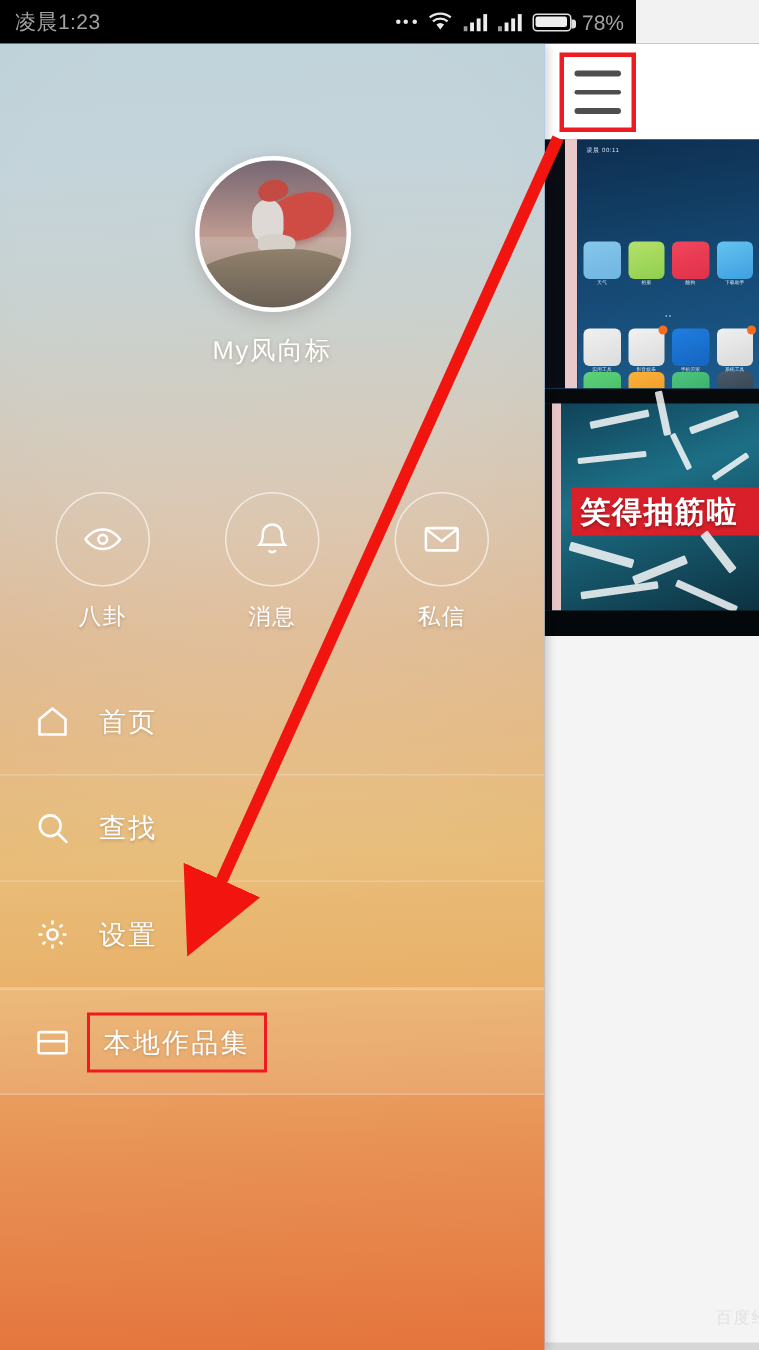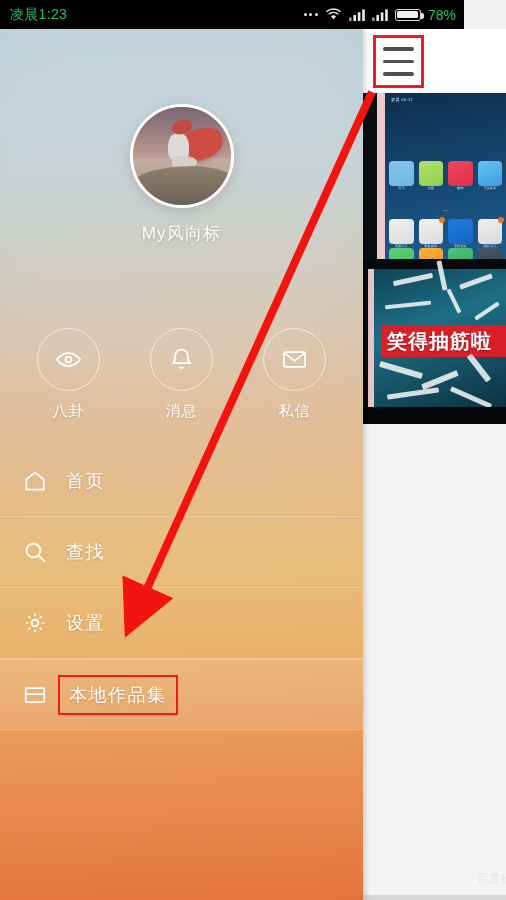--- a/index.html
+++ b/index.html
@@ -2,22 +2,22 @@
 <html><head>
 <meta charset="utf-8">
 <style>
   * { margin:0; padding:0; box-sizing:border-box; }
   html,body { width:506px; height:900px; background:#fff;
     font-family:"Liberation Sans","DejaVu Sans",sans-serif; overflow:hidden; }
 
   #screen { position:relative; width:506px; height:900px; overflow:hidden; background:#f2f2f2; }
 
   
-  #statusbar { position:absolute; left:0; top:0; width:464px; height:29px;
-    background:#000; color:#22c55e; display:flex; align-items:center;
+  #statusbar { position:absolute; left:0; top:0; width:424px; height:29px;
+    background:#000; color:#a3a3a3; display:flex; align-items:center;
     padding:0 8px 0 10px; z-index:40; }
   #clock { font-size:14px; letter-spacing:.3px; }
   #sb-right { margin-left:auto; display:flex; align-items:center; gap:7px; }
   .dots { display:flex; gap:2.5px; align-items:flex-end; }
   .dots i { width:3px; height:3px; background:#e8e8e8; border-radius:50%; display:block; }
   .batt { position:relative; width:26px; height:12px; border:1.4px solid #e0e0e0;
     border-radius:3px; }
   .batt:after { content:""; position:absolute; right:-4px; top:3px; width:2.5px; height:6px;
     background:#e0e0e0; border-radius:0 2px 2px 0; }
   .batt b { position:absolute; left:1.3px; top:1.3px; bottom:1.3px; width:86%;

